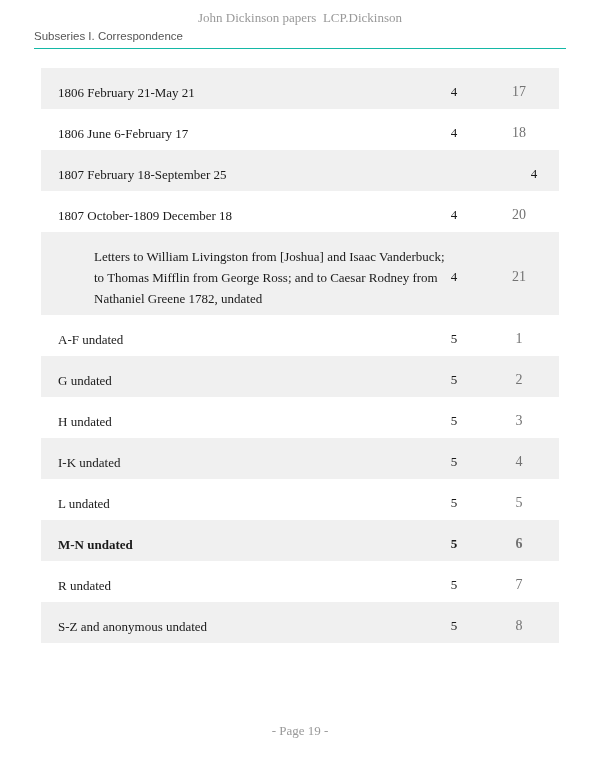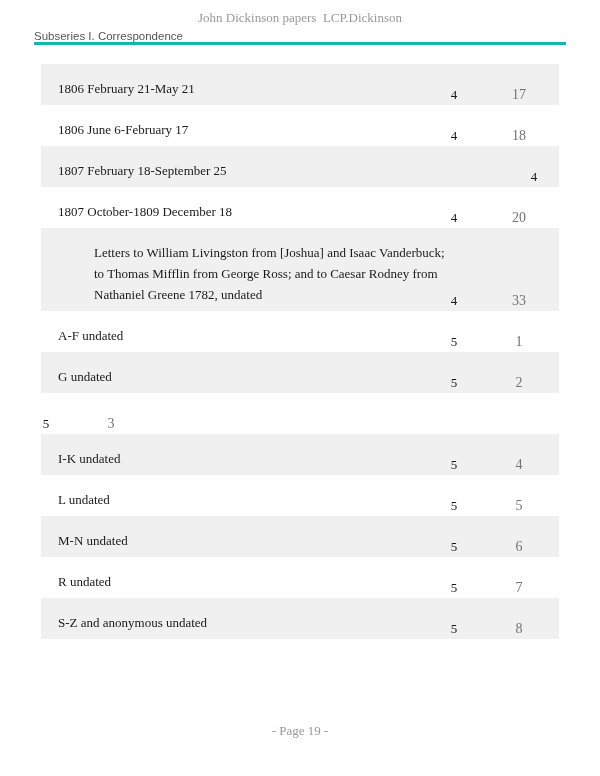--- a/index.html
+++ b/index.html
@@ -21,29 +21,30 @@
     line-height: 11px;
     color: #999999;
     white-space: pre;
   }
   .section-heading {
     margin: 7px 34px 0 34px;
     font-family: "Liberation Sans", sans-serif;
     font-size: 11.5px;
     line-height: 12px;
     color: #555555;
-    border-bottom: 3px solid #14b8a6;
+    padding-bottom: 6px;
+    border-bottom: 1px solid #14b8a6;
   }
   .list-table {
     margin: 19px 41px 0 41px;
     width: 518px;
   }
   .row {
     display: flex;
-    align-items: flex-end;
+    align-items: center;
     min-height: 41px;
     background: #ffffff;
   }
   .row.alt { background: #f0f0f0; }
   .cell-title {
     flex: 1;
     padding: 14px 0 6px 17px;
     font-size: 13px;
     line-height: 21px;
     color: #1a1a1a;
@@ -104,53 +105,54 @@
 
   <div class="row">
     <div class="cell-title">1807 October-1809 December 18</div>
     <div class="cell-box">4</div>
     <div class="cell-folder">20</div>
   </div>
 
   <div class="row alt" style="background: rgb(240, 240, 240); padding-left: 36px;">
     <div class="cell-title">Letters to William Livingston from [Joshua] and Isaac Vanderbuck; to Thomas Mifflin from George Ross; and to Caesar Rodney from Nathaniel Greene 1782, undated</div>
     <div class="cell-box">4</div>
-    <div class="cell-folder">33</div>
+    <div class="cell-folder">21</div>
   </div>
 
   <div class="row">
     <div class="cell-title">A-F undated</div>
     <div class="cell-box">5</div>
     <div class="cell-folder">1</div>
   </div>
 
   <div class="row alt" style="background: rgb(240, 240, 240);">
     <div class="cell-title">G undated</div>
     <div class="cell-box">5</div>
     <div class="cell-folder">2</div>
   </div>
 
   <div class="row">
+    <div class="cell-title">H undated</div>
     <div class="cell-box">5</div>
     <div class="cell-folder">3</div>
   </div>
 
   <div class="row alt" style="background: rgb(240, 240, 240);">
     <div class="cell-title">I-K undated</div>
     <div class="cell-box">5</div>
     <div class="cell-folder">4</div>
   </div>
 
   <div class="row">
     <div class="cell-title">L undated</div>
     <div class="cell-box">5</div>
     <div class="cell-folder">5</div>
   </div>
 
-  <div class="row alt" style="background: rgb(240, 240, 240);">
+  <div class="row alt" style="background: rgb(240, 240, 240); font-weight: bold;">
     <div class="cell-title">M-N undated</div>
     <div class="cell-box">5</div>
     <div class="cell-folder">6</div>
   </div>
 
   <div class="row">
     <div class="cell-title">R undated</div>
     <div class="cell-box">5</div>
     <div class="cell-folder">7</div>
   </div>

